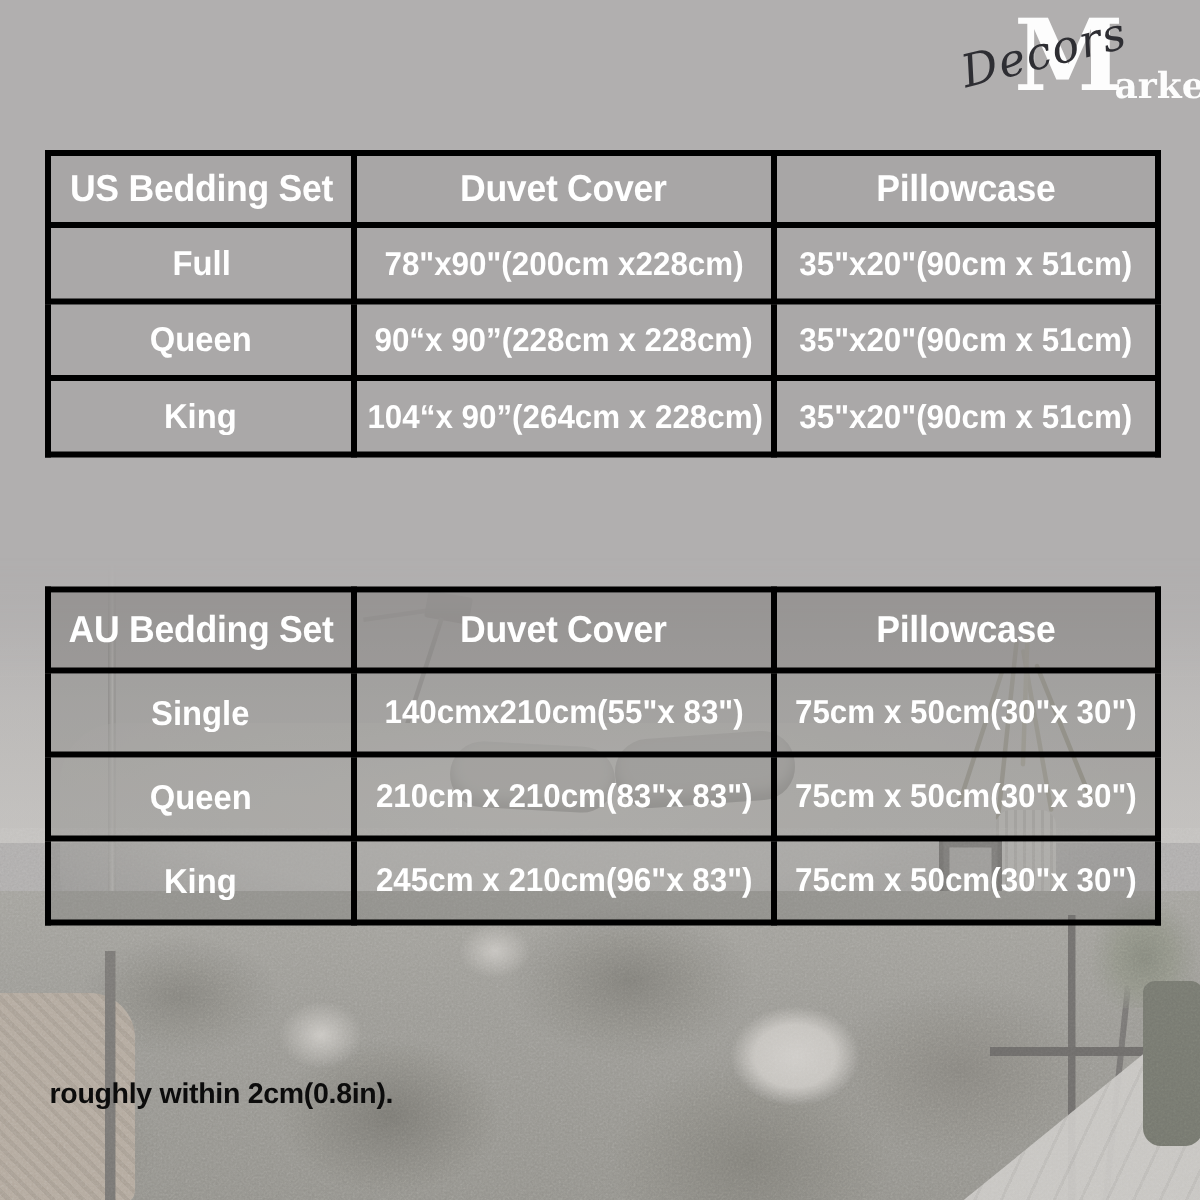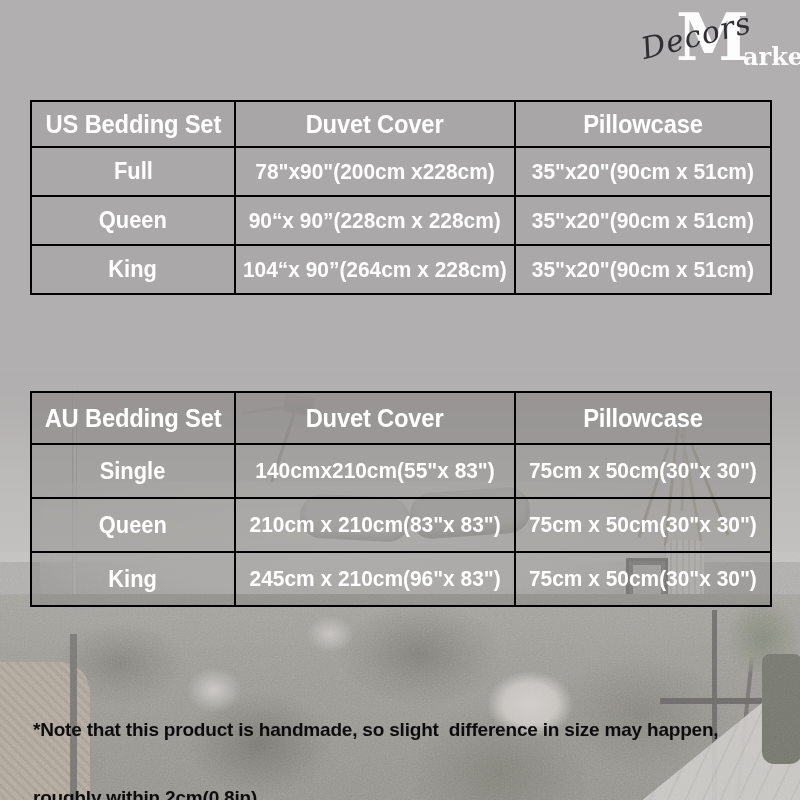--- a/index.html
+++ b/index.html
@@ -80,21 +80,21 @@
   .logo-m{position:absolute;left:58px;top:-6px;font-family:"DejaVu Serif",serif;font-weight:700;
        font-size:66px;color:#fdfdfd;}
   .logo-script{position:absolute;left:22px;top:14px;font-family:"DejaVu Serif",serif;font-style:italic;
        font-size:30px;color:#2e2e33;transform:rotate(-14deg);letter-spacing:1px;z-index:2;}
   .logo-rest{position:absolute;left:112px;top:38px;font-family:"DejaVu Serif",serif;font-weight:700;
        font-size:24px;color:#fdfdfd;margin-left:13px;}
 
   table.sg{position:absolute;left:30px;width:740px;border-collapse:collapse;table-layout:fixed;}
   table.t1{top:100px;}
   table.t2{top:391px;}
-  .sg th,.sg td{border:2px solid #000000;text-align:center;vertical-align:middle;
+  .sg th,.sg td{border:4px solid #000000;text-align:center;vertical-align:middle;
        color:#ffffff;padding:0;overflow:hidden;}
   .sg th{font-size:25px;font-weight:700;letter-spacing:-0.2px;}
   .sg td{font-size:22px;font-weight:700;}
   .sg td span,.sg th span{display:inline-block;transform:scaleX(0.95);white-space:nowrap;}
   .t1 th{height:44px;background:rgba(0,0,0,0.05);}
   .t1 td{height:47px;background:rgba(0,0,0,0.035);}
   .t2 th{height:50px;background:rgba(104,102,100,0.36);text-decoration:underline;}
   .t2 td{height:52px;background:rgba(116,114,112,0.33);}
   .t2 td.rowlabel span,.t1 td.rowlabel span{font-size:23px;}
 
@@ -208,18 +208,17 @@
       </tr>
       <tr>
         <td class="rowlabel"><span>King</span></td>
         <td><span>245cm x 210cm(96"x 83")</span></td>
         <td><span>75cm x 50cm(30"x 30")</span></td>
       </tr>
     </tbody>
   </table>
 
   <div class="notes">
-    <div>*Note that this product is handmade, so slight  difference in size may happen,</div>
     <div>roughly within 2cm(0.8in).</div>
     
   </div>
 
 </div>
 
 </body></html>

